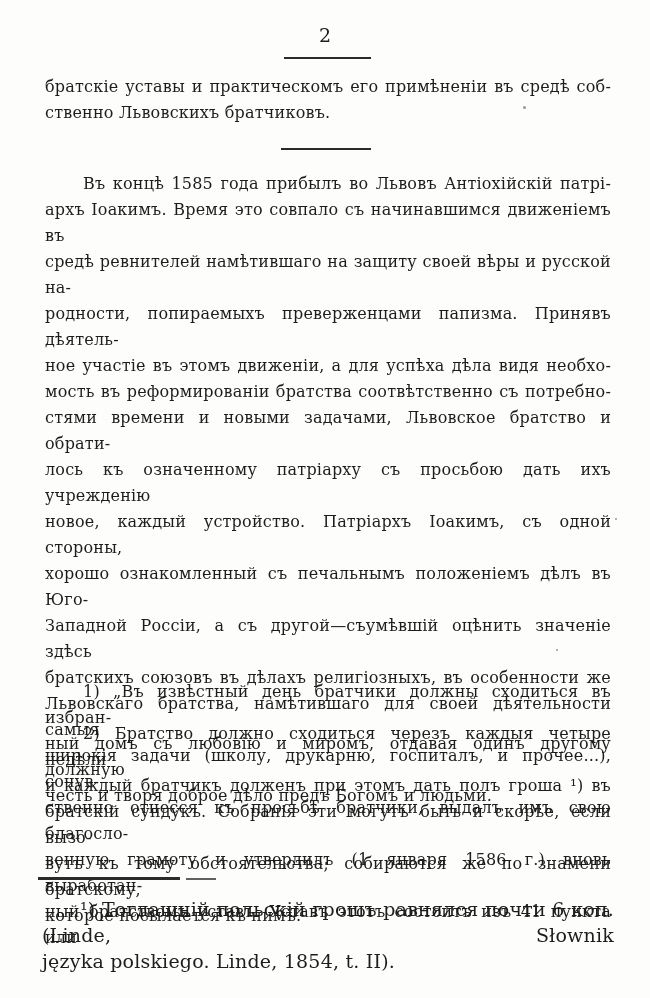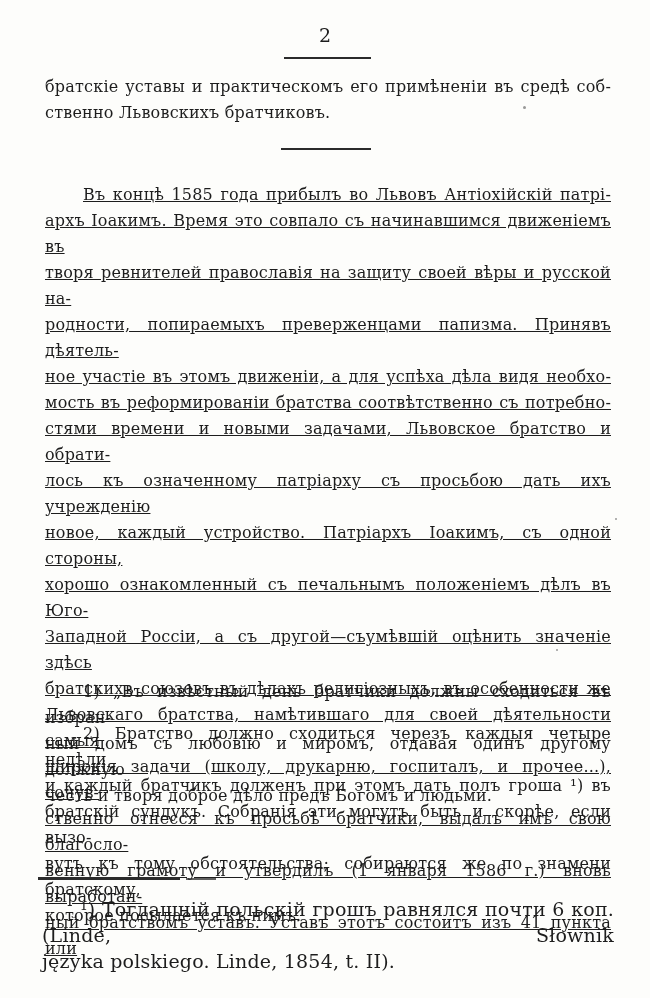--- a/index.html
+++ b/index.html
@@ -24,21 +24,21 @@
   .line {
     font-size:16px;
     line-height:26px;
     letter-spacing:.2px;
     text-align:justify;
     text-align-last:justify;
   }
   .line.end { text-align-last:left; }
   .line.indent { text-indent:38px; }
   .intro   { top:74px; }
-  .mainp   { top:182px;text-decoration:underline; }
+  .mainp   { top:171px; }
   .item1   { top:679px; }
   .item2   { top:721px; }
   .footnote { top:896px; left:42px; width:572px; }
   .footnote .line { font-size:19px; line-height:26px; }
   .speck { position:absolute; background:#555; border-radius:50%; opacity:.6; }
 </style>
 </head>
 <body>
 
 <div class="page" style="background: rgb(253, 253, 251); color: rgb(29, 29, 29);">
@@ -49,21 +49,21 @@
   <div class="block intro">
     <div class="line">братскіе уставы и практическомъ его примѣненіи въ средѣ соб-</div>
     <div class="line end">ственно Львовскихъ братчиковъ.</div>
   </div>
 
   <div class="rule rule-divider"></div>
 
   <div class="block mainp">
     <div class="line indent">Въ концѣ 1585 года прибылъ во Львовъ Антіохійскій патрі-</div>
     <div class="line">архъ Іоакимъ. Время это совпало съ начинавшимся движеніемъ въ</div>
-    <div class="line">творя ревнителей православія на защиту своей вѣры и русской на-</div>
+    <div class="line">средѣ ревнителей намѣтившаго на защиту своей вѣры и русской на-</div>
     <div class="line">родности, попираемыхъ преверженцами папизма. Принявъ дѣятель-</div>
     <div class="line">ное участіе въ этомъ движеніи, а для успѣха дѣла видя необхо-</div>
     <div class="line">мость въ реформированіи братства соотвѣтственно съ потребно-</div>
     <div class="line">стями времени и новыми задачами, Львовское братство и обрати-</div>
     <div class="line">лось къ означенному патріарху съ просьбою дать ихъ учрежденію</div>
     <div class="line">новое, каждый устройство.  Патріархъ Іоакимъ, съ одной стороны,</div>
     <div class="line">хорошо ознакомленный съ печальнымъ положеніемъ дѣлъ въ Юго-</div>
     <div class="line">Западной Россіи, а съ другой—съумѣвшій оцѣнить значеніе здѣсь</div>
     <div class="line">братскихъ союзовъ въ дѣлахъ религіозныхъ, въ особенности же</div>
     <div class="line">Львовскаго братства, намѣтившаго для своей дѣятельности самыя</div>

